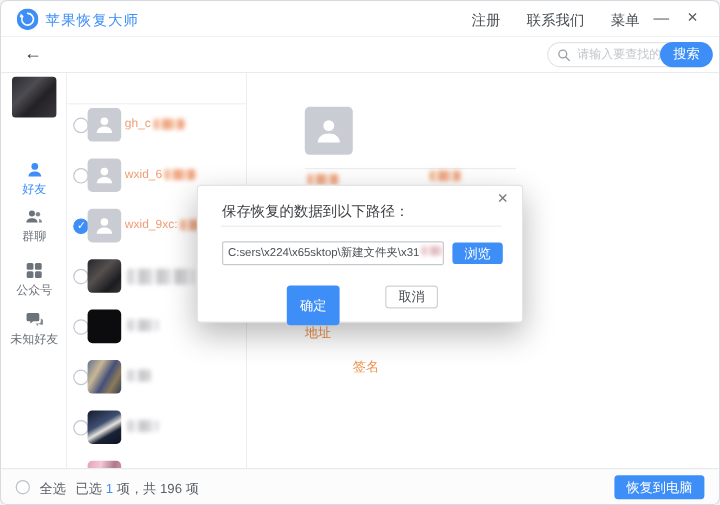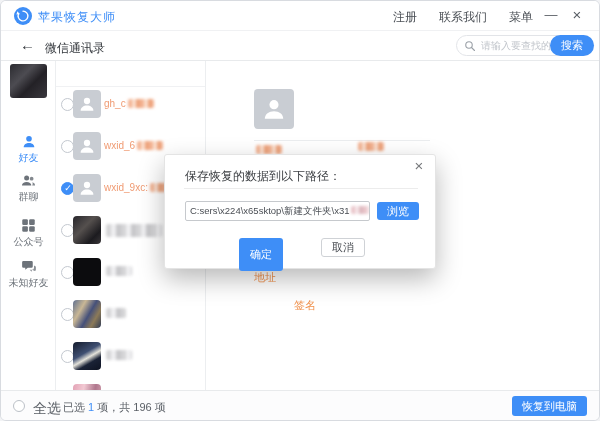--- a/index.html
+++ b/index.html
@@ -65,21 +65,21 @@
   .detail-divider { position:absolute; left:48px; top:79px; width:176px; border-top:1px solid #ebedef; }
   .sliver-1 { position:absolute; left:48px; top:84px; }
   .sliver-2 { position:absolute; left:150px; top:81px; }
   .detail-label { position:absolute; left:48px; font-size:11px; color:#f0914c; }
   .lbl-address { top:209px; }
   .lbl-signature { top:237px;margin-left:40px; }
 
   
   .footer { position:absolute; left:0; bottom:0; width:100%; height:30px; background:#fcfcfd; border-top:1px solid #e8eaec; }
   .sel-all-check { position:absolute; left:12px; top:9px; width:12px; height:12px; border:1px solid #bcc1c8; border-radius:50%; background:#fff; cursor:pointer; }
-  .sel-all-label { position:absolute; left:32px; top:9px; font-size:14px; color:#5a5f66; cursor:pointer; }
+  .sel-all-label { position:absolute; left:32px; top:9px; font-size:11px; color:#5a5f66; cursor:pointer; }
   .sel-stats { position:absolute; left:62px; top:9px; font-size:11px; color:#5a5f66; }
   .sel-count { color:#3e8ef7; }
   .recover-btn { position:absolute; right:12px; top:5px; height:20px; padding:0 10px; background:#3e8ef7; border:none; border-radius:3px; color:#fff; font-size:11px; cursor:pointer; }
 
   
   .modal { position:absolute; left:163px; top:153px; width:272px; height:115px; background:#fff; border:1px solid #e4e4e4; border-radius:3px; box-shadow:0 10px 26px rgba(0,0,0,.28); }
   .modal-close { position:absolute; right:8px; top:2px; font-size:15px; color:#77797c; cursor:pointer; width:16px; text-align:center; }
   .modal-title { position:absolute; left:20px; top:13px; font-size:12px; color:#3b3e42; }
   .modal-divider { position:absolute; left:19px; top:33px; width:234px; border-top:1px solid #ececec; }
   .path-input { position:absolute; left:20px; top:46px; width:185px; height:20px; border:1px solid #c6c9cd; border-radius:2px; background:#fff; font-size:9.5px; color:#4a4e54; line-height:18px; padding-left:4px; white-space:nowrap; overflow:hidden; cursor:text;text-align:right; }
@@ -104,21 +104,20 @@
       <span>注册</span>
       <span>联系我们</span>
       <span>菜单</span>
     </div>
     <span class="win-btn win-min">—</span>
     <span class="win-btn win-close">×</span>
   </div>
 
   <div class="toolbar">
     <span class="back-arrow">←</span>
-    <span class="view-title">微信通讯录</span>
     <div class="searchbox">
       <svg class="search-icon" width="12" height="12" viewBox="0 0 24 24">
         <circle cx="10" cy="10" r="6.5" stroke="#9aa0a7" stroke-width="2.2" fill="none"></circle>
         <line x1="15" y1="15" x2="21" y2="21" stroke="#9aa0a7" stroke-width="2.2" stroke-linecap="round"></line>
       </svg>
       <input type="text" placeholder="请输入要查找的内容" style="">
       <button class="search-btn">搜索</button>
     </div>
   </div>
 

